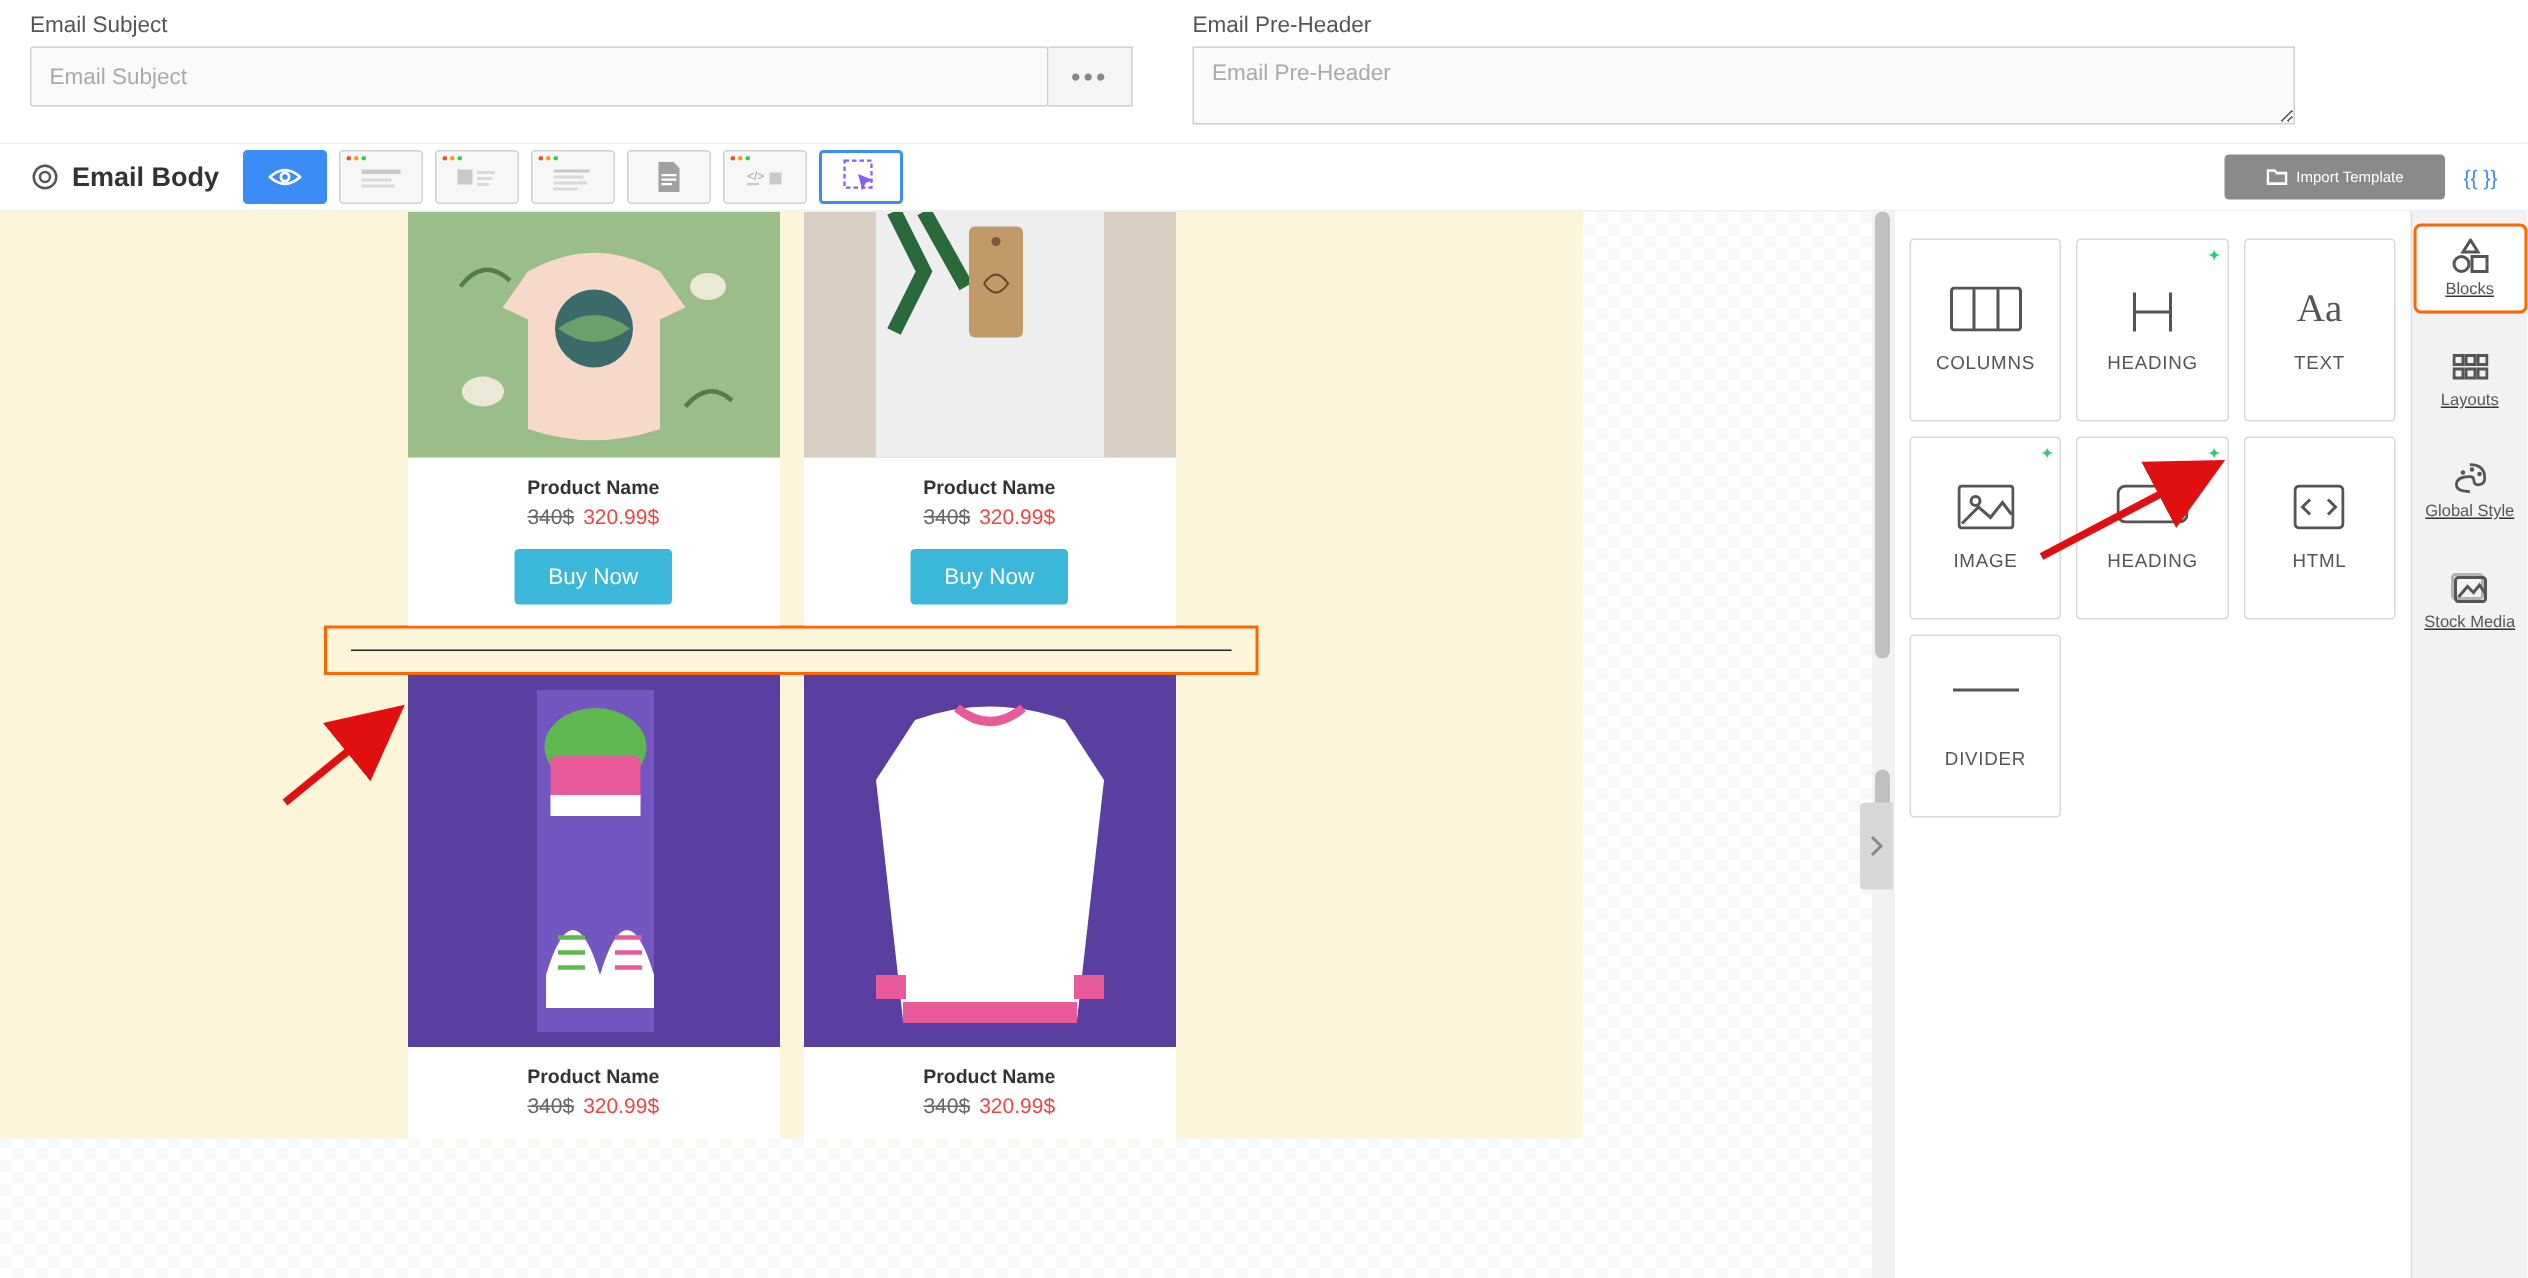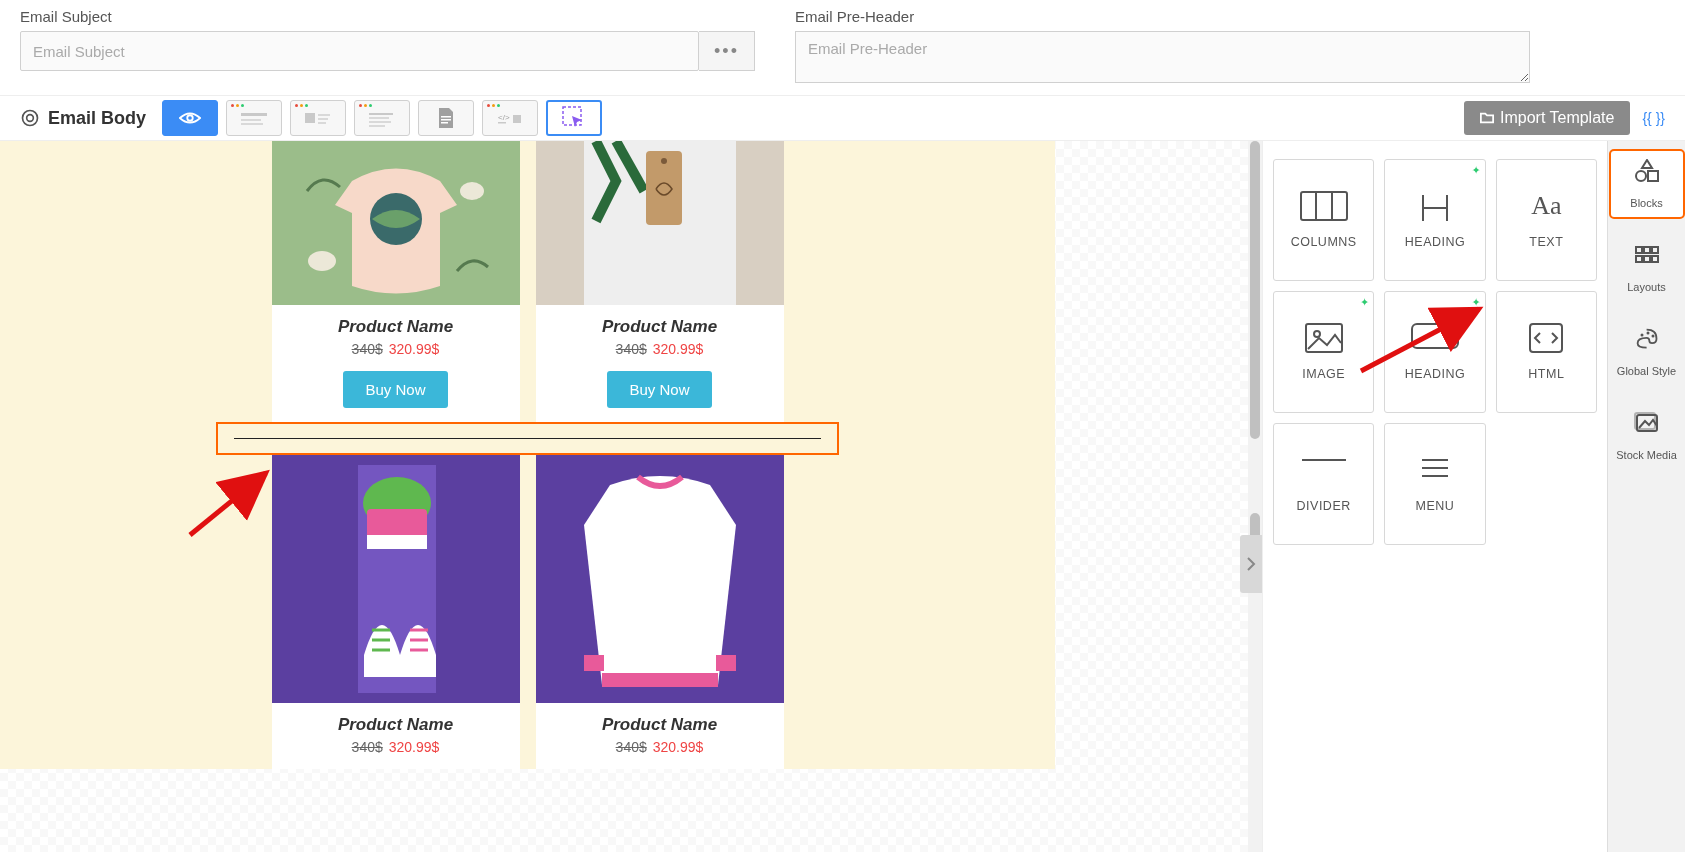--- a/index.html
+++ b/index.html
@@ -26,21 +26,21 @@
     .toolbar-title { font-size: 18px; font-weight: 600; margin-right: 8px; }
     .toolbar-btn { width: 56px; height: 36px; border: 1px solid #d0d0d0; border-radius: 3px; background: #f7f7f7; display: flex; align-items: center; justify-content: center; cursor: pointer; position: relative; }
     .toolbar-btn.active { background: #3b8cf5; border-color: #3b8cf5; }
     .toolbar-btn.pick-active { border: 2px solid #3b8cf5; background: #fff; }
     .mini-dots { position: absolute; top: 3px; left: 4px; display: flex; gap: 2px; }
     .mini-dots span { width: 3px; height: 3px; border-radius: 50%; }
     .mini-dots .d1 { background: #e74c3c; }
     .mini-dots .d2 { background: #f39c12; }
     .mini-dots .d3 { background: #2ecc71; }
     .toolbar-right { margin-left: auto; display: flex; align-items: center; gap: 12px; }
-    .import-btn { background: #8a8a8a; color: #fff; border: none; padding: 8px 16px; font-size: 16px; border-radius: 3px; display: flex; align-items: center; gap: 6px; cursor: pointer; }
+    .import-btn { background: #8a8a8a; color: #fff; border: none; padding: 8px 28px; font-size: 10px; border-radius: 3px; display: flex; align-items: center; gap: 6px; cursor: pointer; }
     .merge-tag { color: #3b8cf5; font-size: 14px; cursor: pointer; }
 
     
     .main { display: flex; height: calc(852px - 70px - 48px); position: relative; }
     
     
     .canvas-wrap { flex: 1; position: relative; overflow: hidden; }
     .canvas-bg {
       position: absolute; inset: 0;
       background-image: linear-gradient(45deg, #f8f8f8 25%, transparent 25%), linear-gradient(-45deg, #f8f8f8 25%, transparent 25%), linear-gradient(45deg, transparent 75%, #f8f8f8 75%), linear-gradient(-45deg, transparent 75%, #f8f8f8 75%);
@@ -48,21 +48,21 @@
       background-position: 0 0, 0 8px, 8px -8px, -8px 0px;
     }
     .canvas-scroll { position: absolute; inset: 0; overflow-y: auto; }
     .email-canvas { width: 1055px; margin: 0; background: #fcf5da; padding: 0 216px; }
     .products-row { display: flex; gap: 16px; justify-content: center; }
     .product-card { width: 248px; text-align: center; }
     .product-img { width: 248px; height: 164px; display: flex; align-items: center; justify-content: center; overflow: hidden; }
     .product-img.shortimg { height: 164px; }
     .product-img.tall { height: 248px; }
     .product-info { background: #fff; padding: 12px 8px 14px; }
-    .product-name { font-size: 17px; font-weight: 600; color: #333; margin-bottom: 4px; font-style: italic; }
+    .product-name { font-size: 13px; font-weight: 600; color: #333; margin-bottom: 4px; }
     .price-line { font-size: 14px; }
     .price-old { color: #666; text-decoration: line-through; margin-right: 6px; }
     .price-new { color: #ef4444; }
     .buy-btn { margin-top: 14px; background: #3bb7d9; color: #fff; border: none; padding: 10px 22px; font-size: 15px; border-radius: 3px; cursor: pointer; }
     .divider-block { margin: 0; border: 2px solid #ff6600; padding: 14px 16px; }
     .divider-line { border-top: 1.5px solid #222; }
 
     
     .img-tshirt { background: #9bbd8a; position: relative; }
     .img-tag { background: #d8cfc2; position: relative; }
@@ -86,21 +86,21 @@
     
     .blocks-panel { width: 345px; background: #fff; padding: 18px 10px; border-left: 1px solid #eee; }
     .blocks-grid { display: grid; grid-template-columns: repeat(3, 1fr); gap: 10px; }
     .block-tile { height: 122px; border: 1px solid #d8d8d8; border-radius: 3px; display: flex; flex-direction: column; align-items: center; justify-content: center; gap: 10px; cursor: grab; position: relative; }
     .block-tile .blk-label { font-size: 12.5px; letter-spacing: 0.5px; color: #555; }
     .sparkle { position: absolute; top: 4px; right: 4px; color: #2ecc71; font-size: 11px; }
     .blk-icon { width: 48px; height: 34px; display: flex; align-items: flex-start; justify-content: center; }
 
     
     .right-rail { width: 78px; background: #f2f2f2; display: flex; flex-direction: column; align-items: center; padding-top: 10px; gap: 18px; border-left: 1px solid #ddd; }
-    .rail-item { width: 72px; display: flex; flex-direction: column; align-items: center; gap: 14px; padding: 8px 2px; cursor: pointer; border-radius: 3px; }
+    .rail-item { width: 72px; display: flex; flex-direction: column; align-items: center; gap: 4px; padding: 8px 2px; cursor: pointer; border-radius: 3px; text-decoration: underline; }
     .rail-item.active { outline: 2px solid #ff6600; background: #fff; }
     .rail-label { font-size: 11px; color: #555; text-align: center; }
     .rail-icon { width: 28px; height: 24px; display: flex; align-items: center; justify-content: center; }
 
     
     .stroke-g { stroke: #555; stroke-width: 2; fill: none; }
     .stroke-w { stroke: #fff; stroke-width: 2; fill: none; }
   </style>
 </head>
 <body>
@@ -386,30 +386,20 @@
         <span class="blk-label">HTML</span>
       </div>
       <div class="block-tile">
         <div class="blk-icon">
           <svg width="48" height="10" viewBox="0 0 48 10">
               <line x1="2" y1="5" x2="46" y2="5" class="stroke-g"></line>
             </svg>
         </div>
         <span class="blk-label">DIVIDER</span>
       </div>
-      <div class="block-tile">
-        <div class="blk-icon">
-          <svg width="34" height="26" viewBox="0 0 34 26">
-              <line x1="4" y1="5" x2="30" y2="5" class="stroke-g"></line>
-              <line x1="4" y1="13" x2="30" y2="13" class="stroke-g"></line>
-              <line x1="4" y1="21" x2="30" y2="21" class="stroke-g"></line>
-            </svg>
-        </div>
-        <span class="blk-label">MENU</span>
-      </div>
     </div>
     <svg class="annotation" style="position:absolute;left:90px;top:158px" width="140" height="80" viewBox="0 0 140 80">
       <defs>
           <marker id="ah2" markerWidth="12" markerHeight="12" refX="9" refY="5" orient="auto">
             <path d="M0 0 L10 5 L0 10 Z" fill="#e01010"></path>
           </marker>
         </defs>
       <line x1="8" y1="72" x2="126" y2="10" stroke="#e01010" stroke-width="5" marker-end="url(#ah2)"></line>
     </svg>
   </div>

